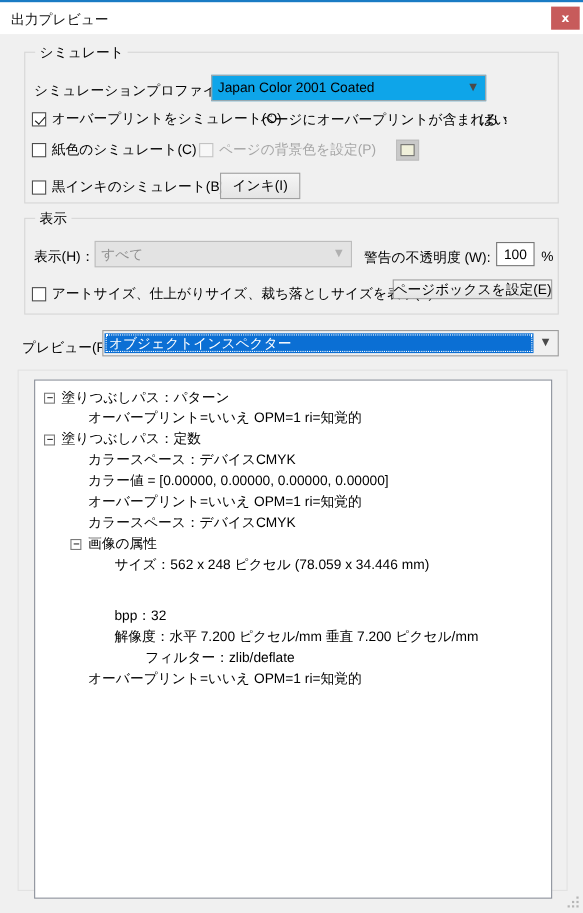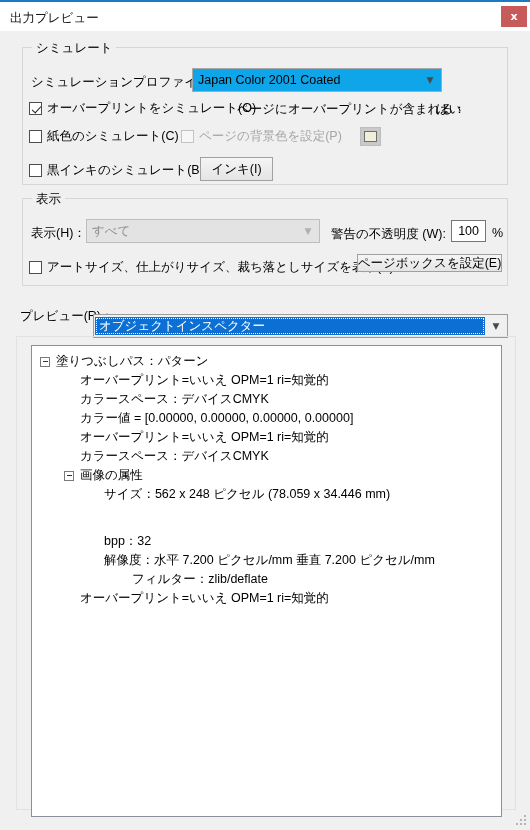--- a/index.html
+++ b/index.html
@@ -317,36 +317,40 @@
 
   <div class="cb-row" style="left:29px; top:259px;">
     <span class="cbox"></span>
     <span class="cb-label">アートサイズ、仕上がりサイズ、裁ち落としサイズを表示(X)</span>
   </div>
 
   <div class="btn" style="left:357px; top:254px; width:145px; height:18px;">ページボックスを設定(E)</div>
 
   <div class="lbl" style="left:20px; top:308px;">プレビュー(R)：</div>
 
-  <div class="combo focused" style="left:93px; top:300px; width:415px; height:24px;margin-top:14px;">
+  <div class="combo focused" style="left:93px; top:300px; width:415px; height:24px;">
     <div class="val">オブジェクトインスペクター</div>
     <div class="arrow">▼</div>
   </div>
 
   <div class="groupbox" style="left:16px; top:336px; width:500px; height:474px; border-color:#e2e2e2;"></div>
 
   <div class="tree-panel" style="left:31px; top:345px; width:471px; height:472px;">
     <div id="tree-rows" style="padding-top:6px;">
         <div class="tree-row" style="padding-left: 8px;">
           <span class="toggle"></span>
           <span class="tree-text">塗りつぶしパス：パターン</span>
         </div>
         <div class="tree-row" style="padding-left: 32px;">
           <span style="width: 16px; flex: 0 0 auto;"></span>
           <span class="tree-text">オーバープリント=いいえ OPM=1 ri=知覚的</span>
+        </div>
+        <div class="tree-row" style="padding-left: 8px;">
+          <span class="toggle"></span>
+          <span class="tree-text">塗りつぶしパス：定数</span>
         </div>
         <div class="tree-row" style="padding-left: 32px;">
           <span style="width: 16px; flex: 0 0 auto;"></span>
           <span class="tree-text">カラースペース：デバイスCMYK</span>
         </div>
         <div class="tree-row" style="padding-left: 32px;">
           <span style="width: 16px; flex: 0 0 auto;"></span>
           <span class="tree-text">カラー値 = [0.00000, 0.00000, 0.00000, 0.00000]</span>
         </div>
         <div class="tree-row" style="padding-left: 32px;">

